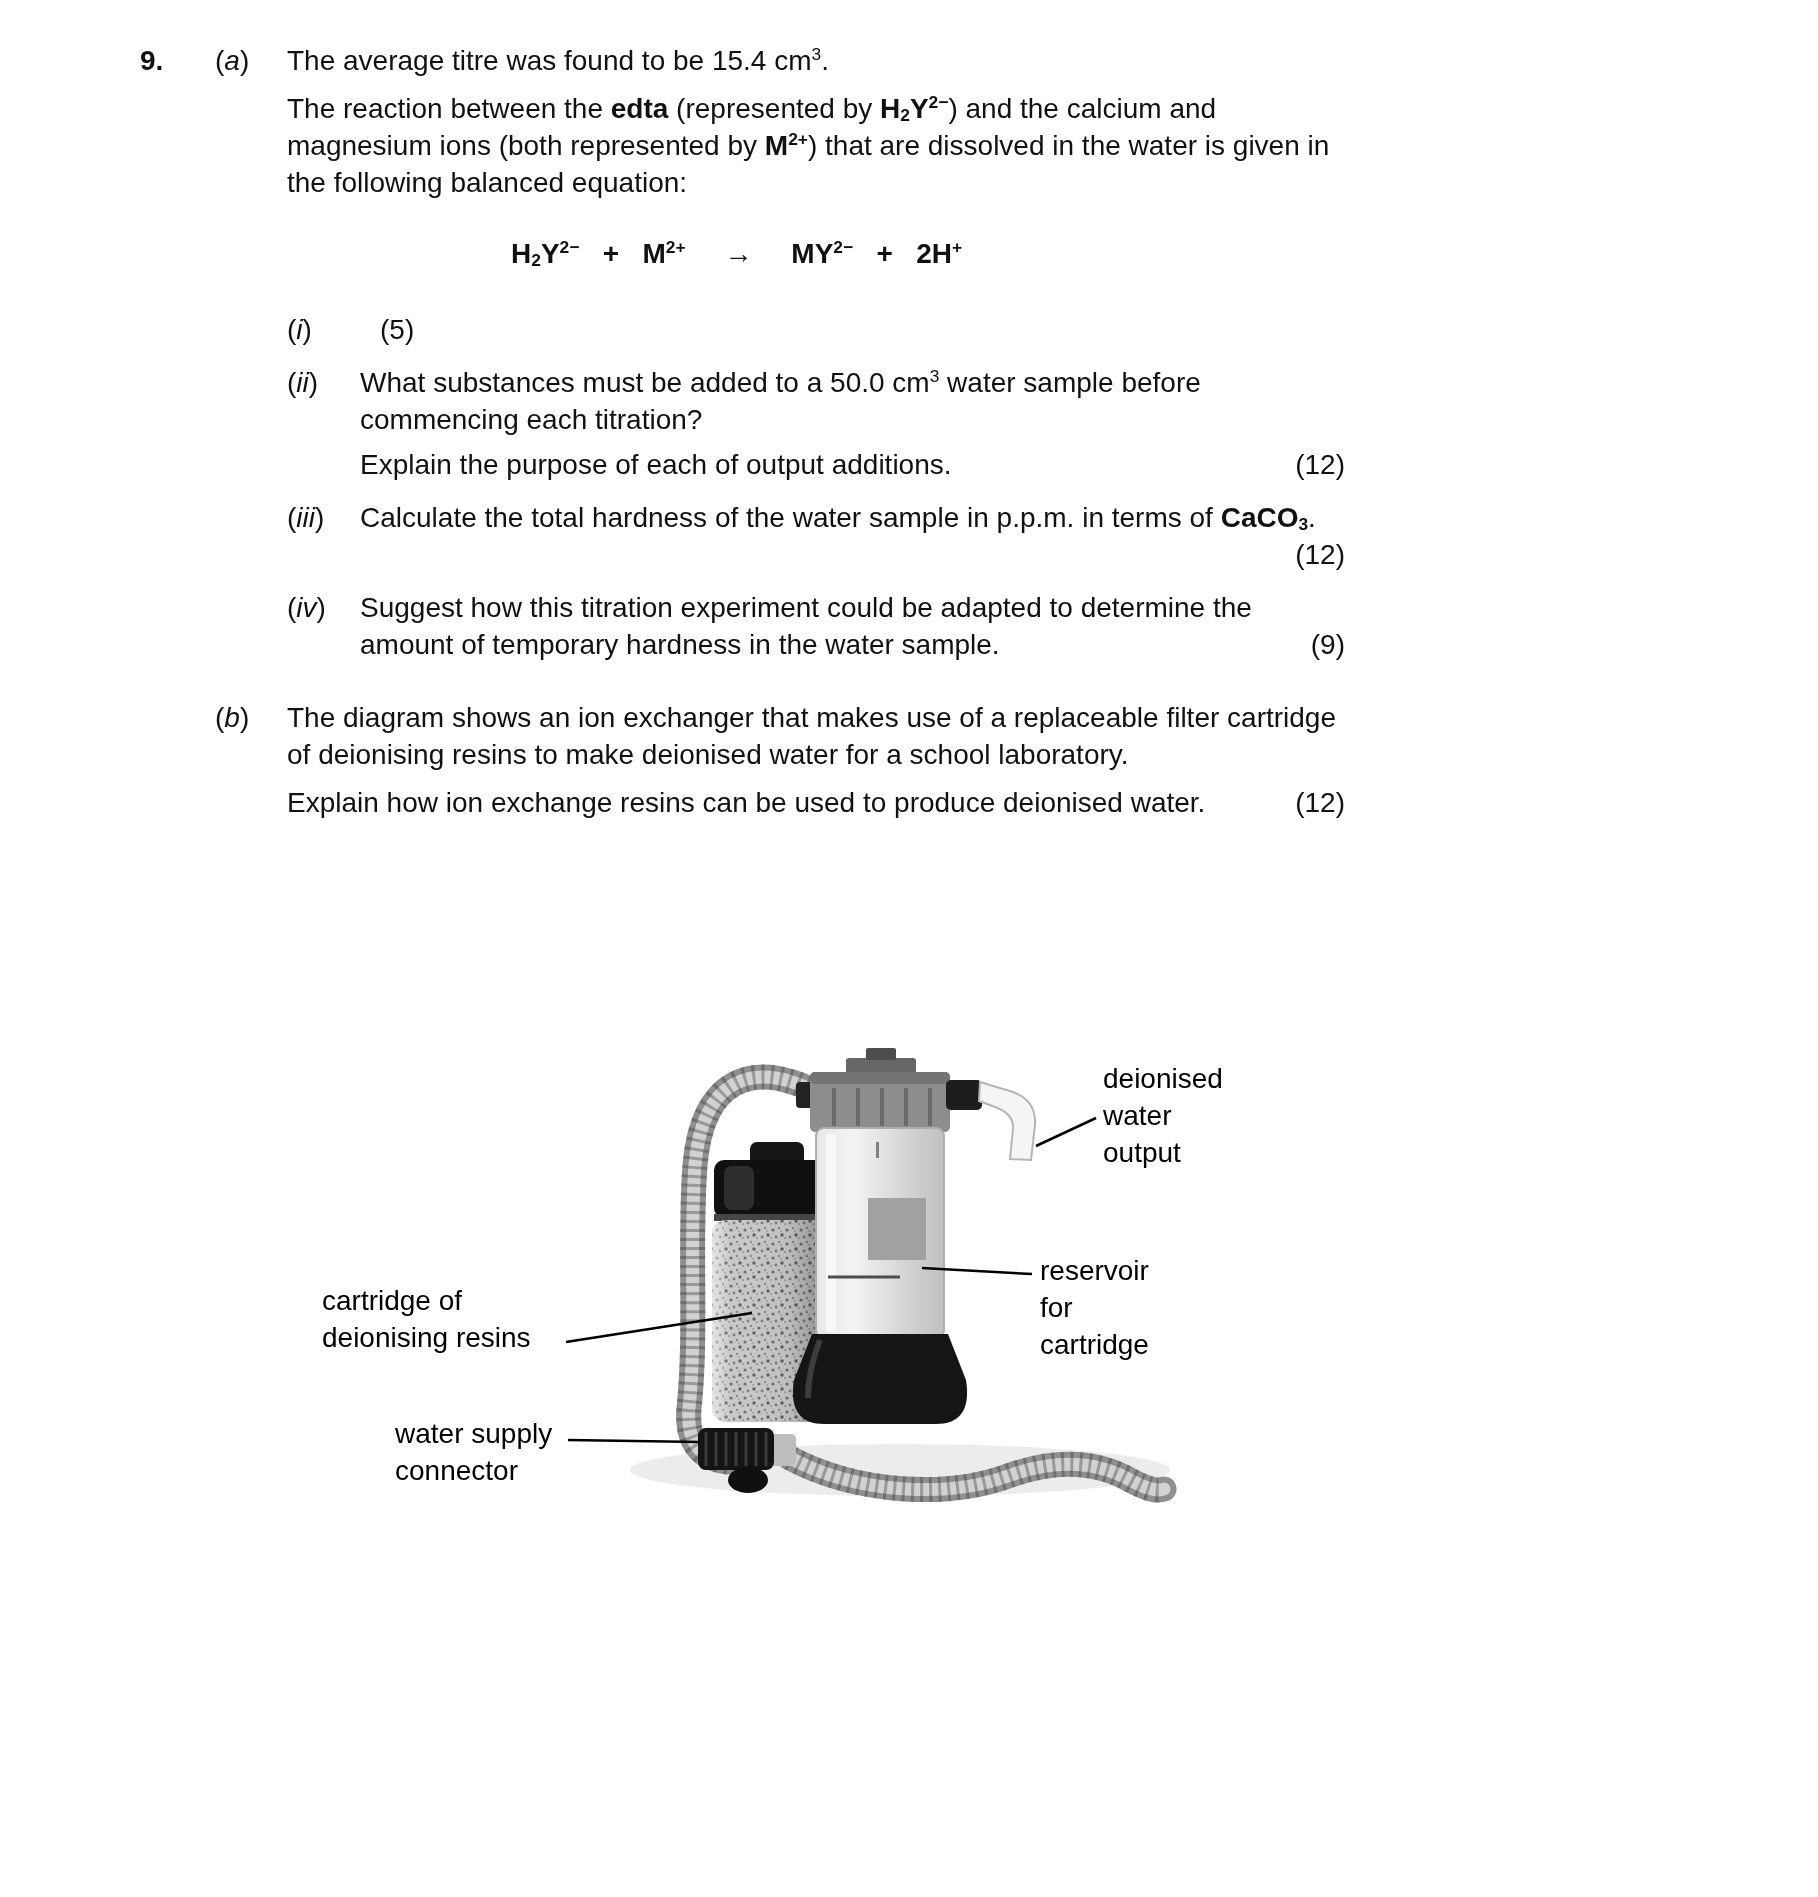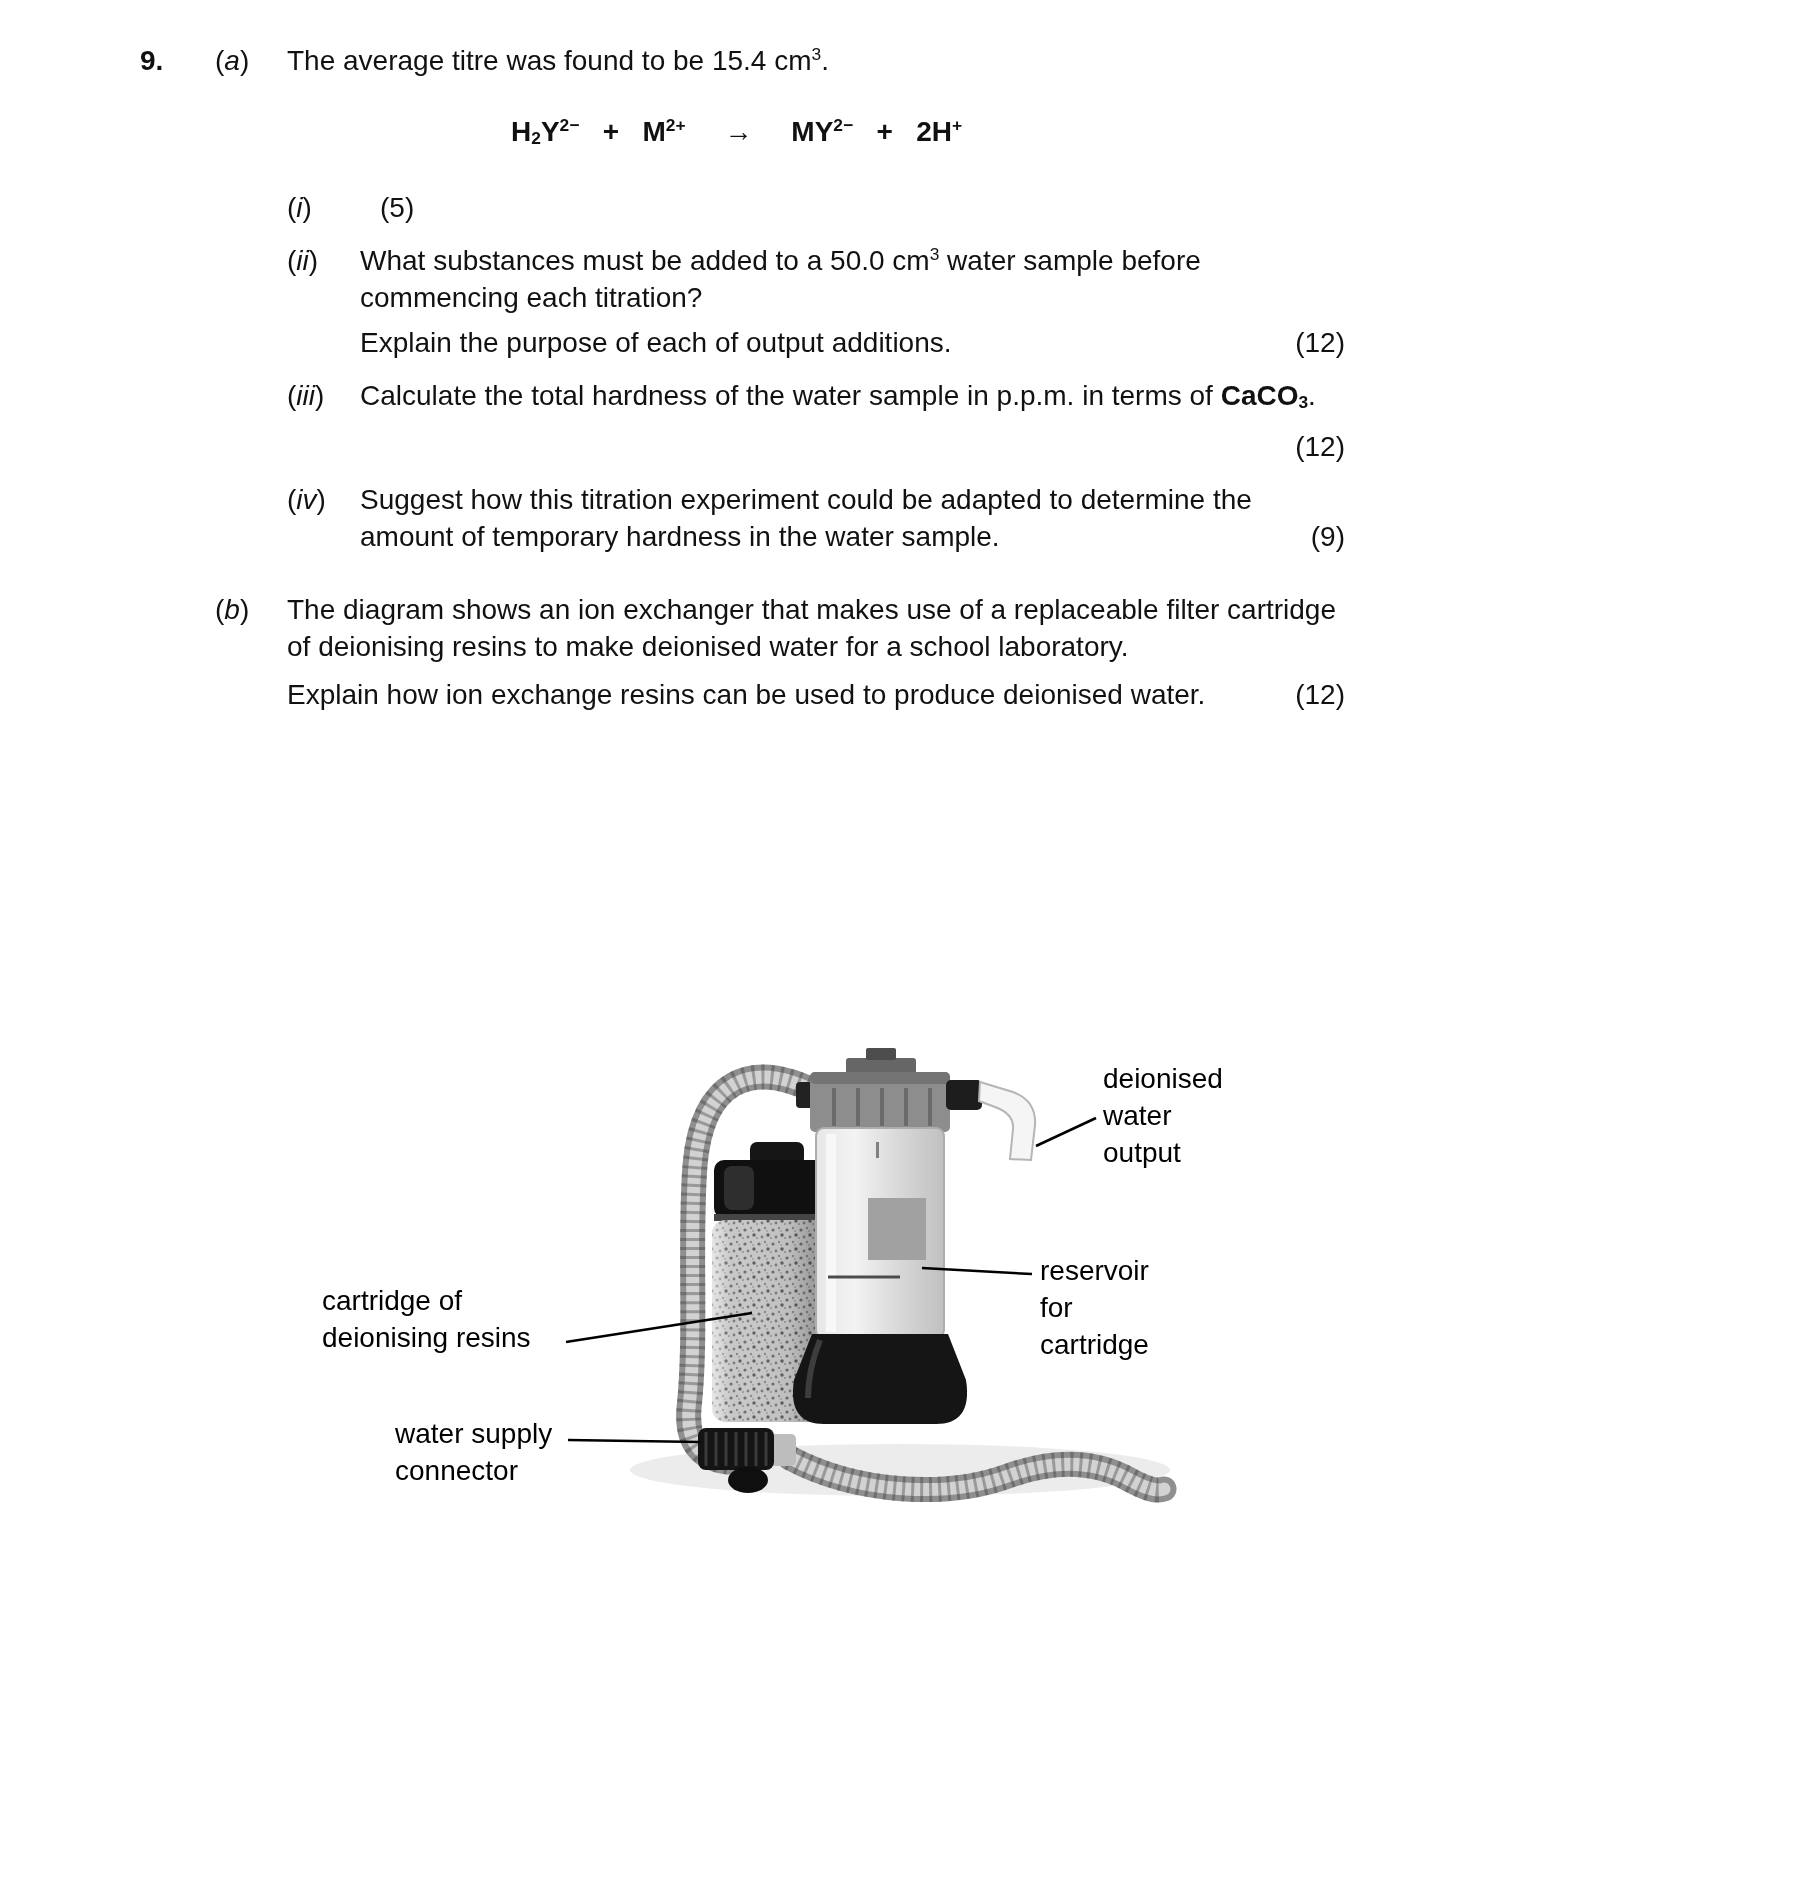--- a/index.html
+++ b/index.html
@@ -41,20 +41,21 @@
 <body>
 
 <div class="text-col">
 
   <div class="row">
     <span class="qnum">9.</span>
     <span class="plab">(<i>a</i>)</span>
     <div class="pbody">
 
       <p class="para">The average titre was found to be 15.4 cm<sup>3</sup>.</p>
+      <p class="para">The reaction between the <b>edta</b> (represented by <b>H<sub>2</sub>Y<sup>2−</sup></b>) and the calcium and<br>magnesium ions (both represented by <b>M<sup>2+</sup></b>) that are dissolved in the water is given in<br>the following balanced equation:</p>
 
       <div class="equation">H<sub>2</sub>Y<sup>2−</sup>&nbsp;&nbsp;&nbsp;+&nbsp;&nbsp;&nbsp;M<sup>2+</sup>&nbsp;&nbsp;&nbsp;&nbsp;&nbsp;→&nbsp;&nbsp;&nbsp;&nbsp;&nbsp;MY<sup>2−</sup>&nbsp;&nbsp;&nbsp;+&nbsp;&nbsp;&nbsp;2H<sup>+</sup></div>
 
       <div class="items">
 
         <div class="item">
           <span class="ilab">(<i>i</i>)</span>
           <div class="ibody">
             <div class="line-with-marks">
               <span class="marks">(5)</span>
@@ -69,21 +70,21 @@
             <div class="line-with-marks">
               <span>Explain the purpose of each of output additions.</span>
               <span class="marks">(12)</span>
             </div>
           </div>
         </div>
 
         <div class="item">
           <span class="ilab">(<i>iii</i>)</span>
           <div class="ibody">
-            <p class="para" style="margin-bottom:14px">Calculate the total hardness of the water sample in p.p.m. in terms of <b>CaCO<sub>3</sub></b>.</p>
+            <p class="para" style="margin-bottom:0">Calculate the total hardness of the water sample in p.p.m. in terms of <b>CaCO<sub>3</sub></b>.</p>
             <div class="marks-right">(12)</div>
           </div>
         </div>
 
         <div class="item item-last">
           <span class="ilab">(<i>iv</i>)</span>
           <div class="ibody">
             <div class="line-with-marks">
               <span>Suggest how this titration experiment could be adapted to determine the<br>amount of temporary hardness in the water sample.</span>
               <span class="marks">(9)</span>

